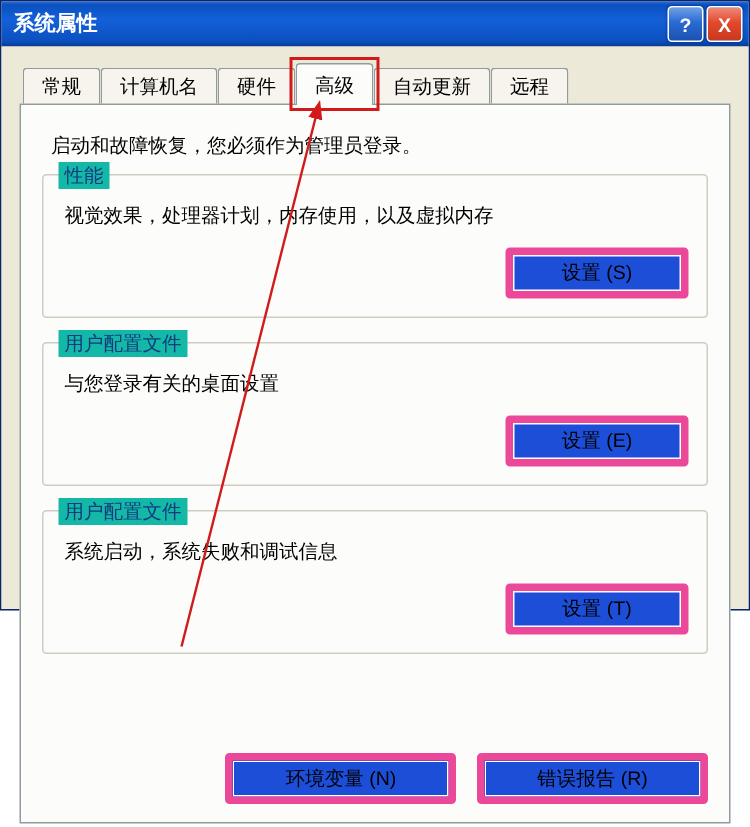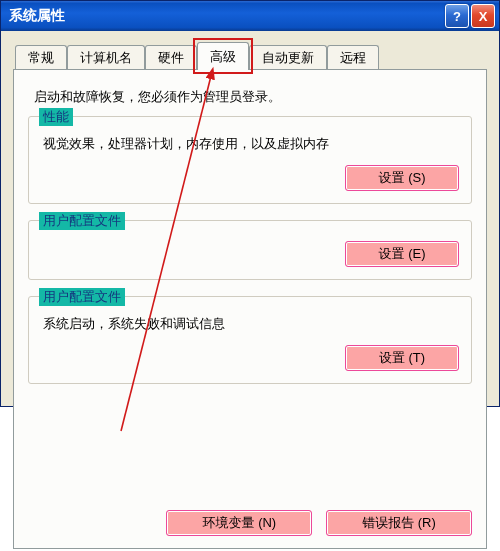--- a/index.html
+++ b/index.html
@@ -128,22 +128,22 @@
     font-size: 13px;
   }
   .btn-row {
     text-align: right;
     margin-top: 6px;
   }
   .btn {
     display: inline-block;
     min-width: 88px;
     padding: 3px 12px;
-    background: #fca5a5;
-    border: 1px solid #ec4899;
+    background: #1d4ed8;
+    border: 5px solid #ec4899;
     border-radius: 3px;
     box-shadow: 0 0 0 1px #fff inset;
     font-size: 13px;
     text-align: center;
     margin-left: 10px;
   }
   .bottom-row {
     position: absolute;
     bottom: 12px;
     right: 14px;
@@ -195,20 +195,21 @@
       <div class="group">
         <div class="group-title">性能</div>
         <div class="group-desc">视觉效果，处理器计划，内存使用，以及虚拟内存</div>
         <div class="btn-row">
           <span class="btn"><span>设置 (S)</span></span>
         </div>
       </div>
 
       <div class="group">
         <div class="group-title">用户配置文件</div>
+        <div class="group-desc">与您登录有关的桌面设置</div>
         <div class="btn-row">
           <span class="btn"><span>设置 (E)</span></span>
         </div>
       </div>
 
       <div class="group">
         <div class="group-title">用户配置文件</div>
         <div class="group-desc">系统启动，系统失败和调试信息</div>
         <div class="btn-row">
           <span class="btn"><span>设置 (T)</span></span>

